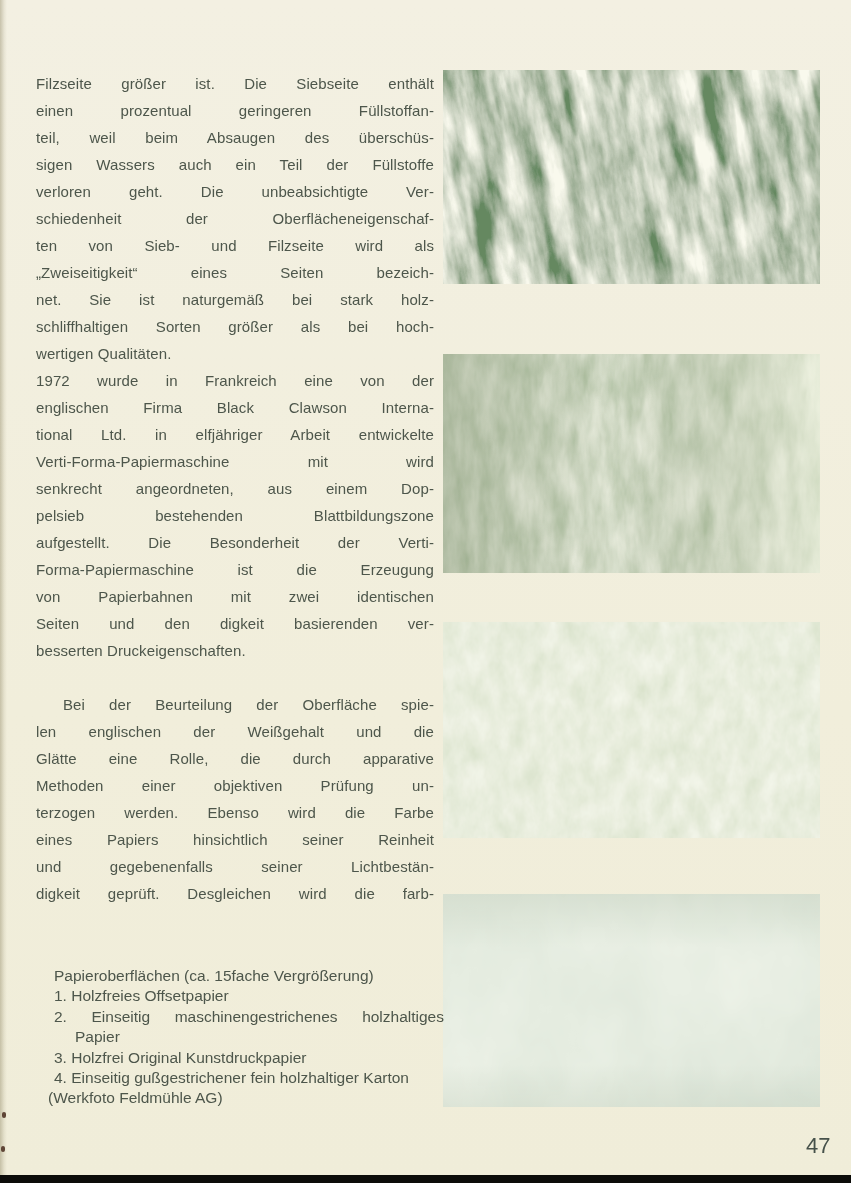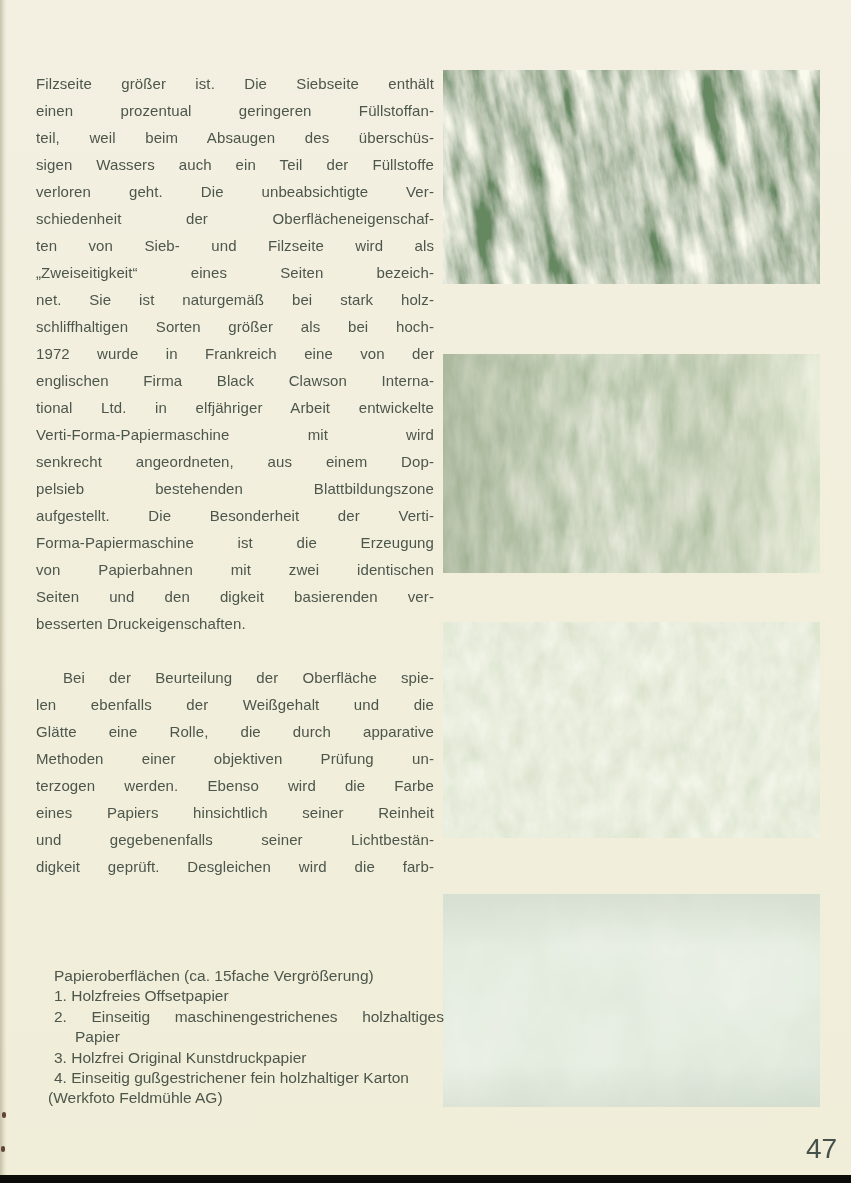--- a/index.html
+++ b/index.html
@@ -35,21 +35,21 @@
     position: absolute; left: 48px; top: 966px; width: 396px;
     font-size: 15.5px; line-height: 20.4px; color: #4d564b;
   }
   .cline { padding-left: 6px; }
   .cline.flush { padding-left: 0; }
   .cline.indent { padding-left: 27px; }
   .cline.just { text-align: justify; text-align-last: justify; }
   
   .page-number {
     position: absolute; left: 806px; top: 1133px;
-    font-size: 28px; color: #46514a;
+    font-size: 22px; color: #46514a;
   }
   
   .bottom-edge { position: absolute; left: 0; top: 1175px; width: 851px; height: 8px; background: #0c0c09; }
   .left-edge {
     position: absolute; left: 0; top: 0; width: 7px; height: 1183px;
     background: linear-gradient(90deg, rgba(146,138,104,0.45), rgba(146,138,104,0.12) 60%, rgba(146,138,104,0));
   }
   .speck { position: absolute; width: 4px; height: 6px; background: #5f4536; border-radius: 2px; }
 </style>
 </head>
@@ -61,33 +61,34 @@
       <div class="tline">Filzseite größer ist. Die Siebseite enthält</div>
       <div class="tline">einen prozentual geringeren Füllstoffan-</div>
       <div class="tline">teil, weil beim Absaugen des überschüs-</div>
       <div class="tline">sigen Wassers auch ein Teil der Füllstoffe</div>
       <div class="tline">verloren geht. Die unbeabsichtigte Ver-</div>
       <div class="tline">schiedenheit der Oberflächeneigenschaf-</div>
       <div class="tline">ten von Sieb- und Filzseite wird als</div>
       <div class="tline">„Zweiseitigkeit“ eines Seiten bezeich-</div>
       <div class="tline">net. Sie ist naturgemäß bei stark holz-</div>
       <div class="tline">schliffhaltigen Sorten größer als bei hoch-</div>
+      <div class="tline end">wertigen Qualitäten.</div>
       <div class="tline">1972 wurde in Frankreich eine von der</div>
       <div class="tline">englischen Firma Black Clawson Interna-</div>
       <div class="tline">tional Ltd. in elfjähriger Arbeit entwickelte</div>
       <div class="tline">Verti-Forma-Papiermaschine mit wird</div>
       <div class="tline">senkrecht angeordneten, aus einem Dop-</div>
       <div class="tline">pelsieb bestehenden Blattbildungszone</div>
       <div class="tline">aufgestellt. Die Besonderheit der Verti-</div>
       <div class="tline">Forma-Papiermaschine ist die Erzeugung</div>
       <div class="tline">von Papierbahnen mit zwei identischen</div>
       <div class="tline">Seiten und den digkeit basierenden ver-</div>
       <div class="tline end">besserten Druckeigenschaften.</div>
       <div class="tline gap">Bei der Beurteilung der Oberfläche spie-</div>
-      <div class="tline">len ebenfalls der Weißgehalt und die</div>
+      <div class="tline">len englischen der Weißgehalt und die</div>
       <div class="tline">Glätte eine Rolle, die durch apparative</div>
       <div class="tline">Methoden einer objektiven Prüfung un-</div>
       <div class="tline">terzogen werden. Ebenso wird die Farbe</div>
       <div class="tline">eines Papiers hinsichtlich seiner Reinheit</div>
       <div class="tline">und gegebenenfalls seiner Lichtbestän-</div>
       <div class="tline">digkeit geprüft. Desgleichen wird die farb-</div>
     </div>
 
   <div class="photo" id="ph1">
     <svg viewBox="0 0 377 214" preserveAspectRatio="none">

